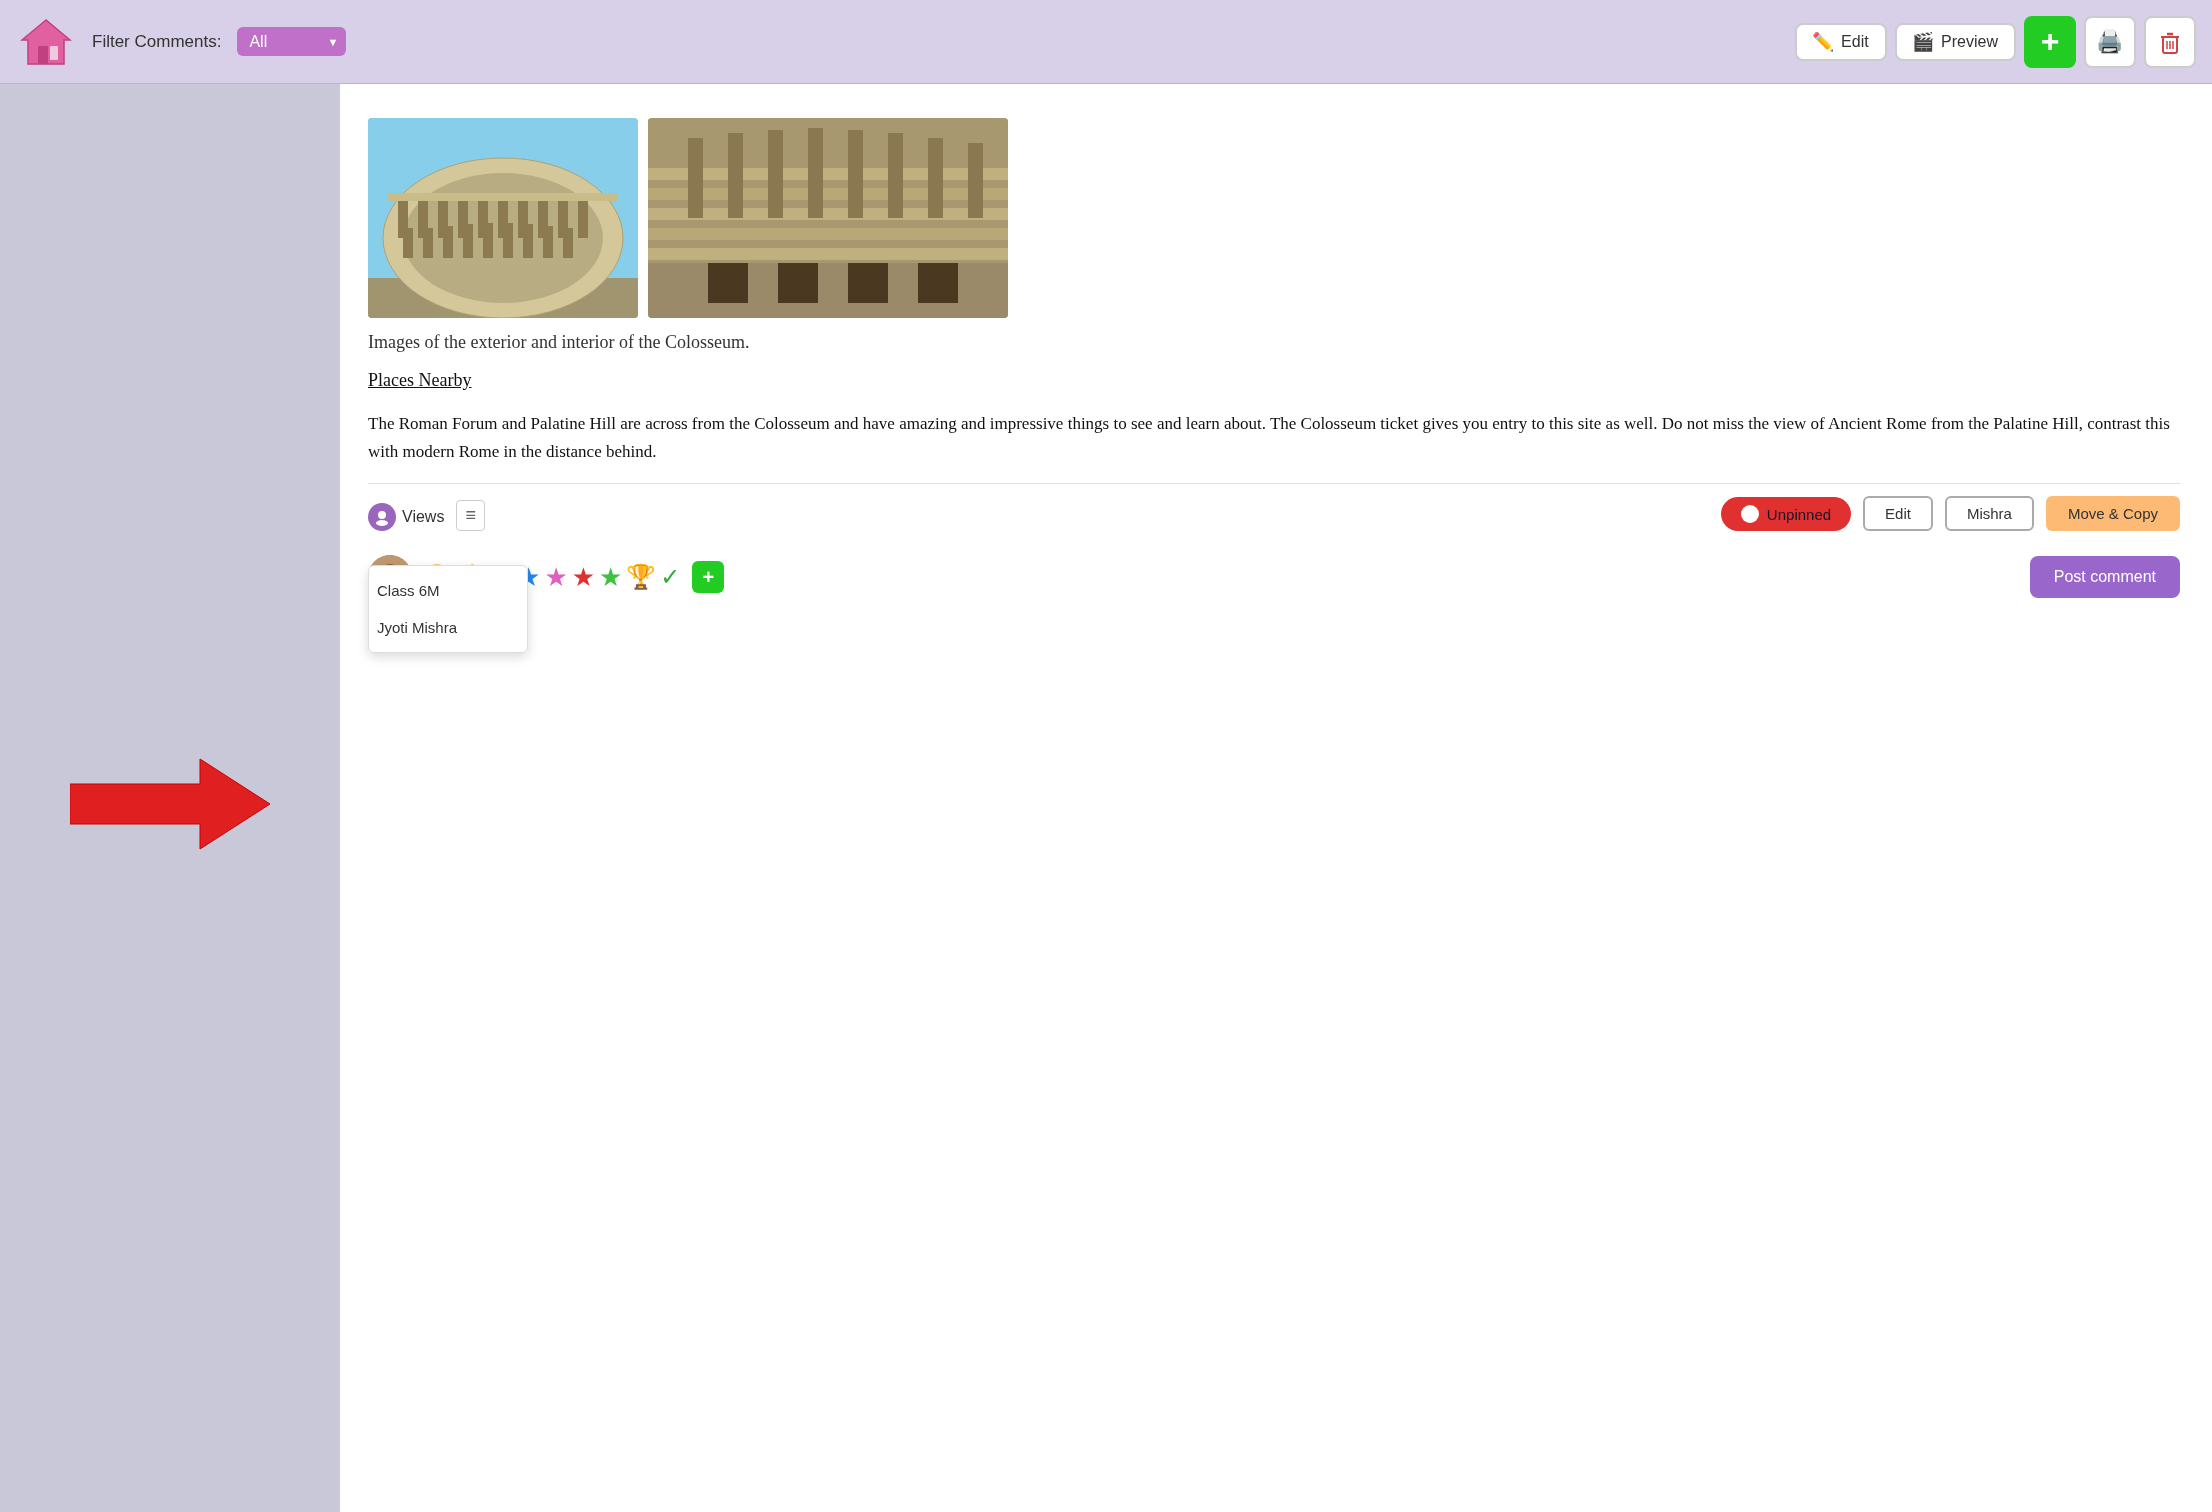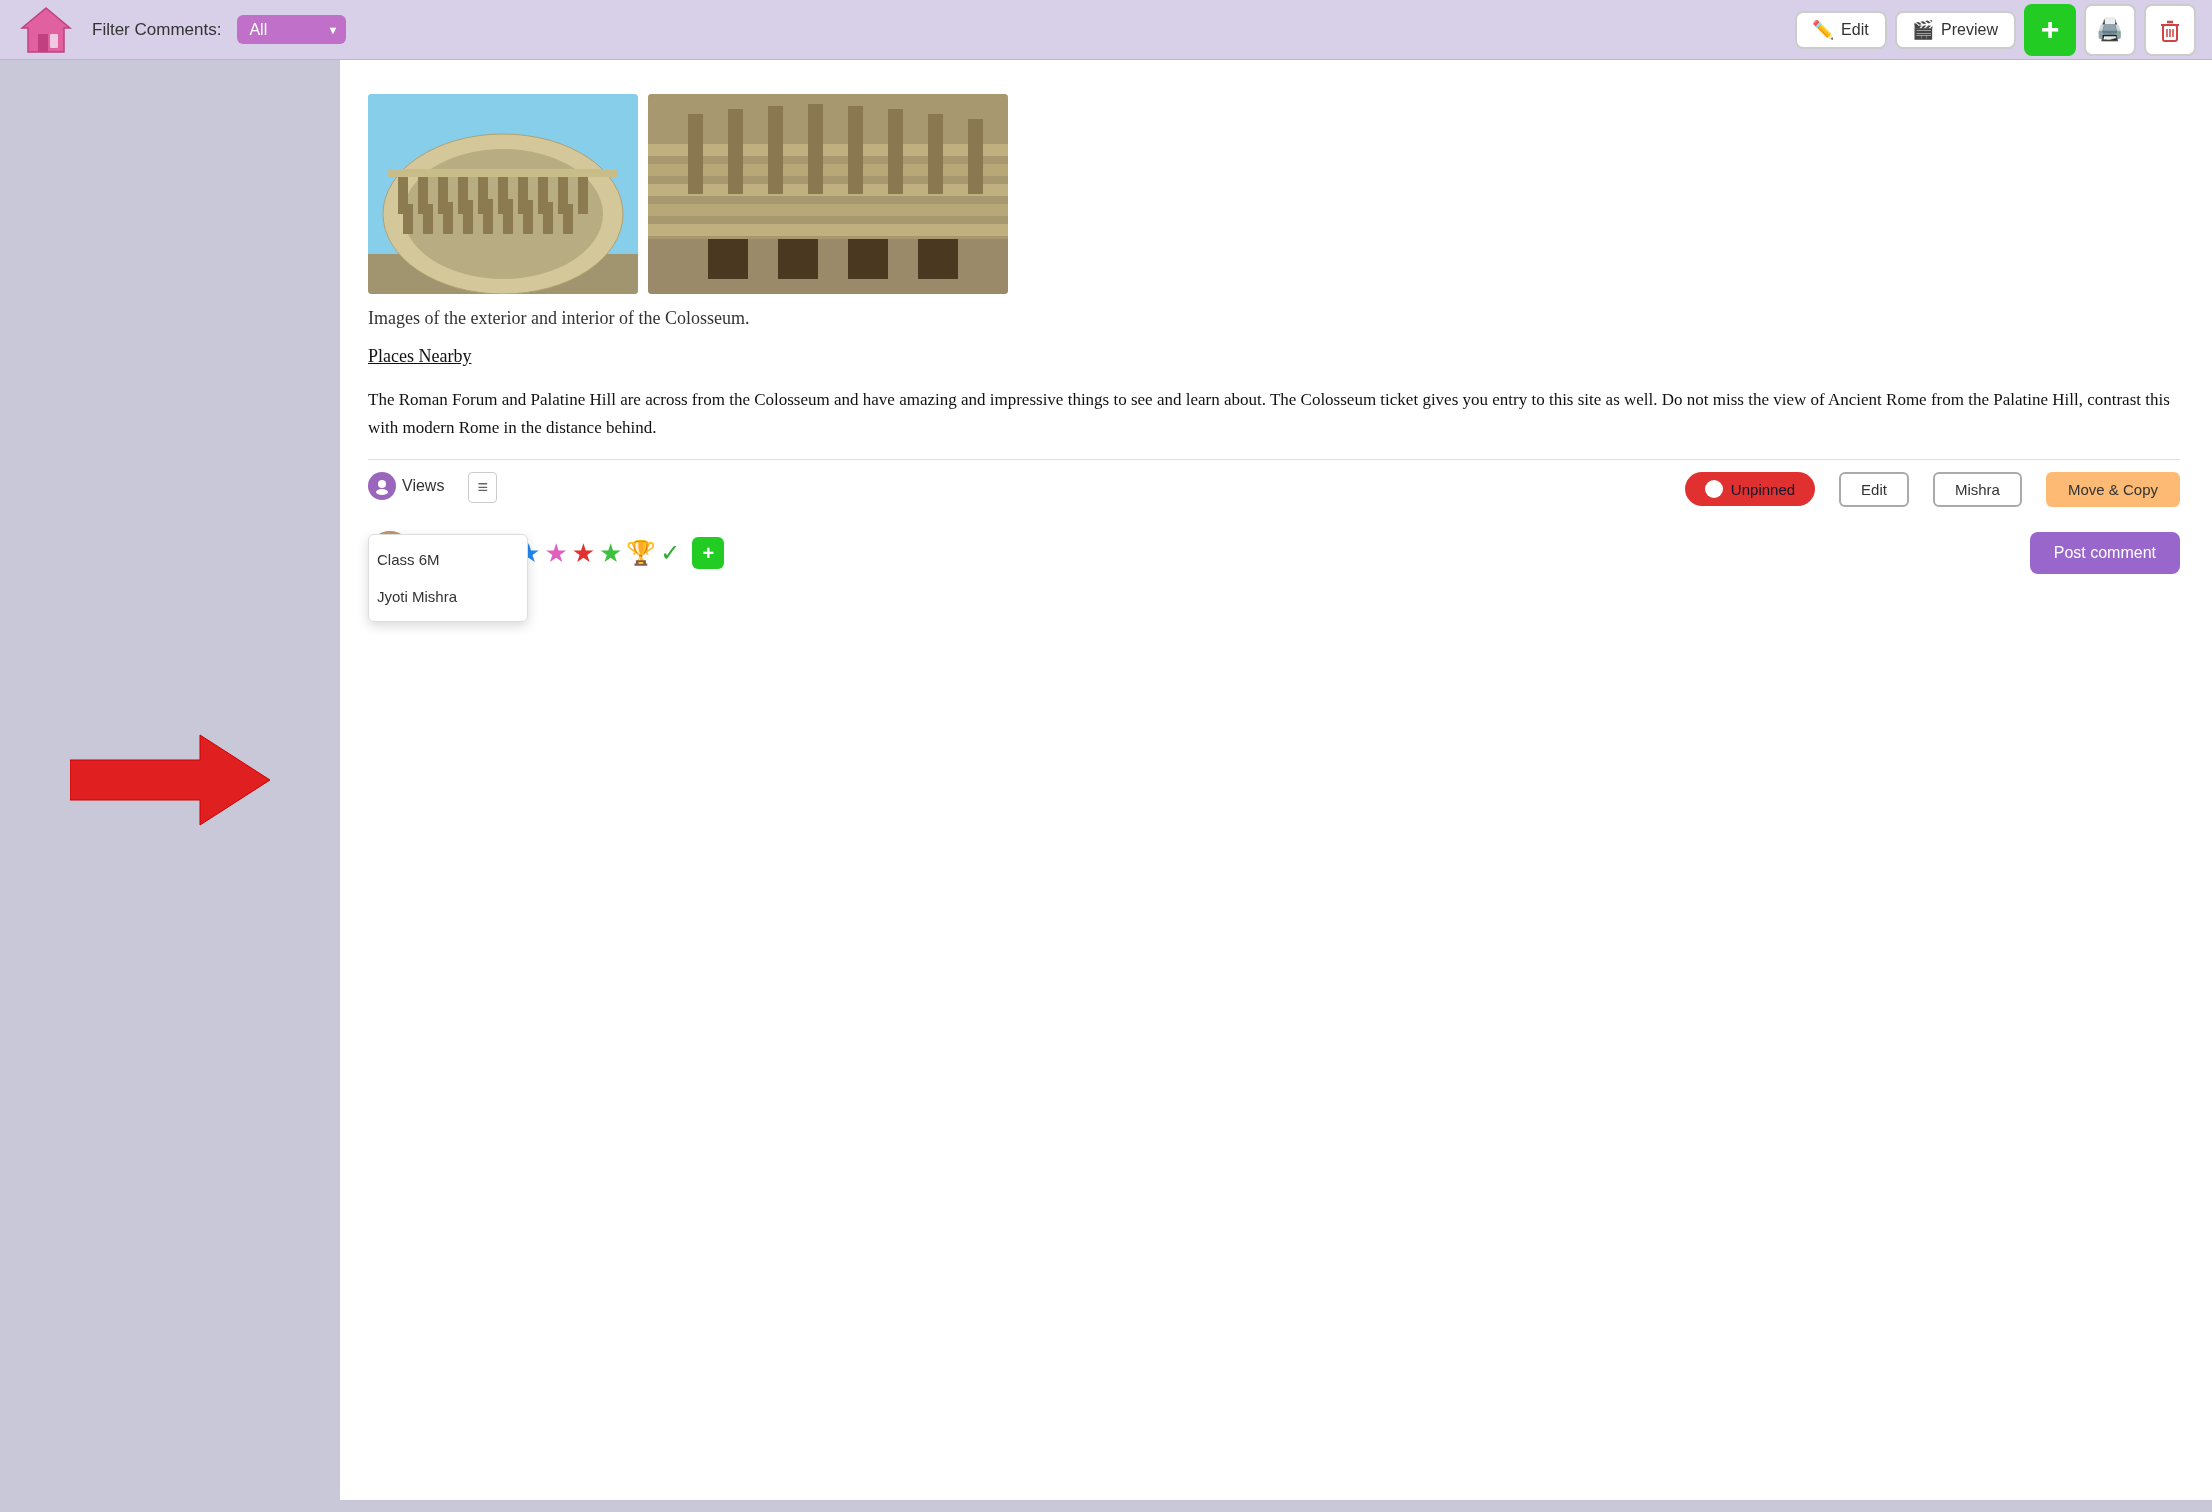--- a/index.html
+++ b/index.html
@@ -10,21 +10,21 @@
       overflow-x: hidden;
     }
 
     
     .header {
       background: #d8d0e8;
       display: flex;
       align-items: center;
       padding: 8px 16px;
       gap: 16px;
-      height: 60px;
+      height: 84px;
       border-bottom: 1px solid #bbb;
       position: relative;
     }
     .home-icon-wrap {
       width: 60px;
       height: 56px;
       display: flex;
       align-items: center;
       justify-content: center;
     }
@@ -202,22 +202,22 @@
       text-decoration: underline;
       font-family: 'Segoe Script', 'Comic Sans MS', cursive;
       font-size: 18px;
       color: #111;
       margin-bottom: 6px;
     }
 
     
     .comment-bar {
       display: flex;
-      align-items: flex-start;
-      gap: 24px;
+      align-items: flex-end;
+      gap: 12px;
       padding: 12px 0;
       border-top: 1px solid #e0e0e0;
       margin-top: 16px;
       position: relative;
     }
     .views-btn {
       display: flex;
       align-items: center;
       gap: 6px;
       background: none;

